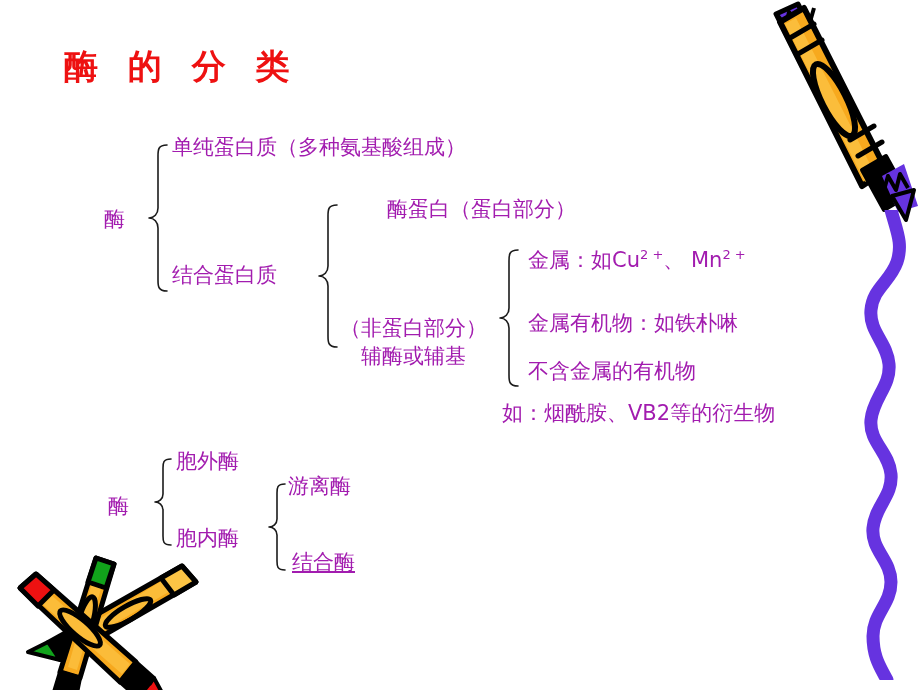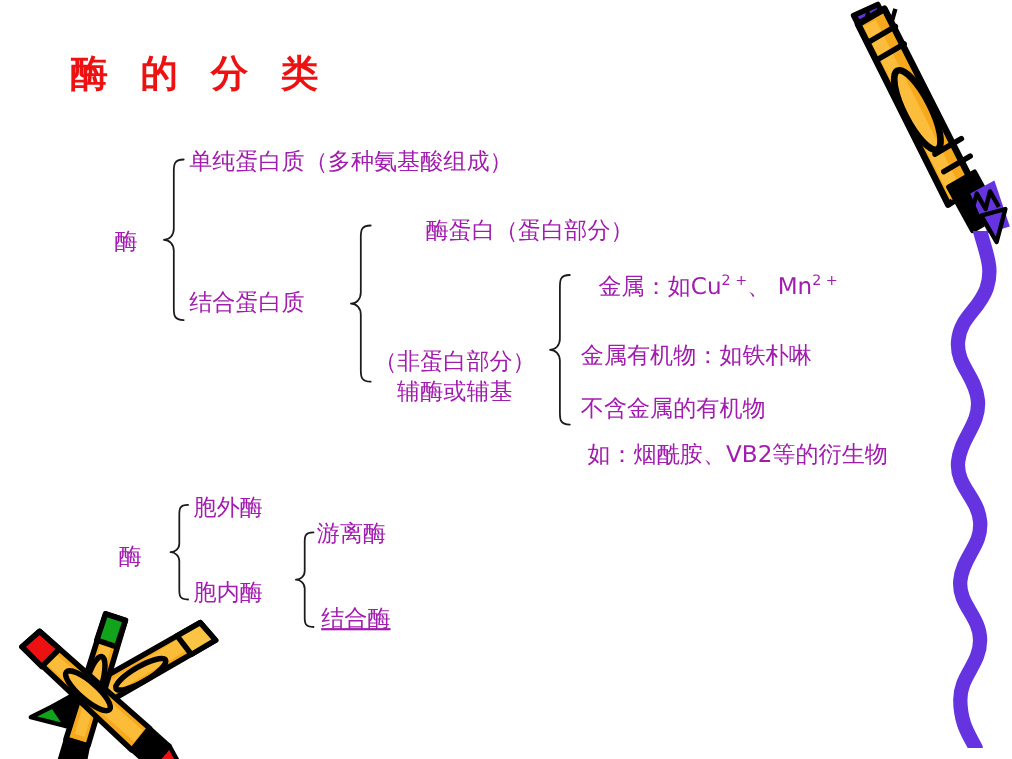--- a/index.html
+++ b/index.html
@@ -93,27 +93,27 @@
     <div>（非蛋白部分）</div>
     <div>辅酶或辅基</div>
   </div>
 
   <div class="brace" style="left:497px; top:247px;">
     <svg width="24" height="142" viewBox="0 0 24 142" aria-hidden="true">
       <path d="M21,3 C12,3 12,8 12,14 L12,61 C12,67 8,71 3,71 C8,71 12,75 12,81 L12,128 C12,134 12,139 21,139"></path>
     </svg>
   </div>
 
-  <div class="node" style="left:544px; top:247px;text-align:center;"><span>金属：如Cu</span><sup>2 +</sup><span>、 Mn</span><sup>2 +</sup></div>
+  <div class="node" style="left:528px; top:247px;text-align:center;"><span>金属：如Cu</span><sup>2 +</sup><span>、 Mn</span><sup>2 +</sup></div>
 
   <div class="node" style="left:528px; top:310px;text-align:center;">金属有机物：如铁朴啉</div>
 
   <div class="node" style="left:528px; top:358px;text-align:center;">不含金属的有机物</div>
 
-  <div class="node" style="left:534px; top:400px;">如：烟酰胺、VB2等的衍生物</div>
+  <div class="node" style="left:502px; top:400px;">如：烟酰胺、VB2等的衍生物</div>
 
   <div class="node" style="left:108px; top:493px;">酶</div>
 
   <div class="brace" style="left:152px; top:456px;">
     <svg width="22" height="92" viewBox="0 0 22 92" aria-hidden="true">
       <path d="M19,3 C11,3 11,7 11,12 L11,38 C11,43 7,46 3,46 C7,46 11,49 11,54 L11,80 C11,85 11,89 19,89"></path>
     </svg>
   </div>
 
   <div class="node" style="left:176px; top:448px;">胞外酶</div>

